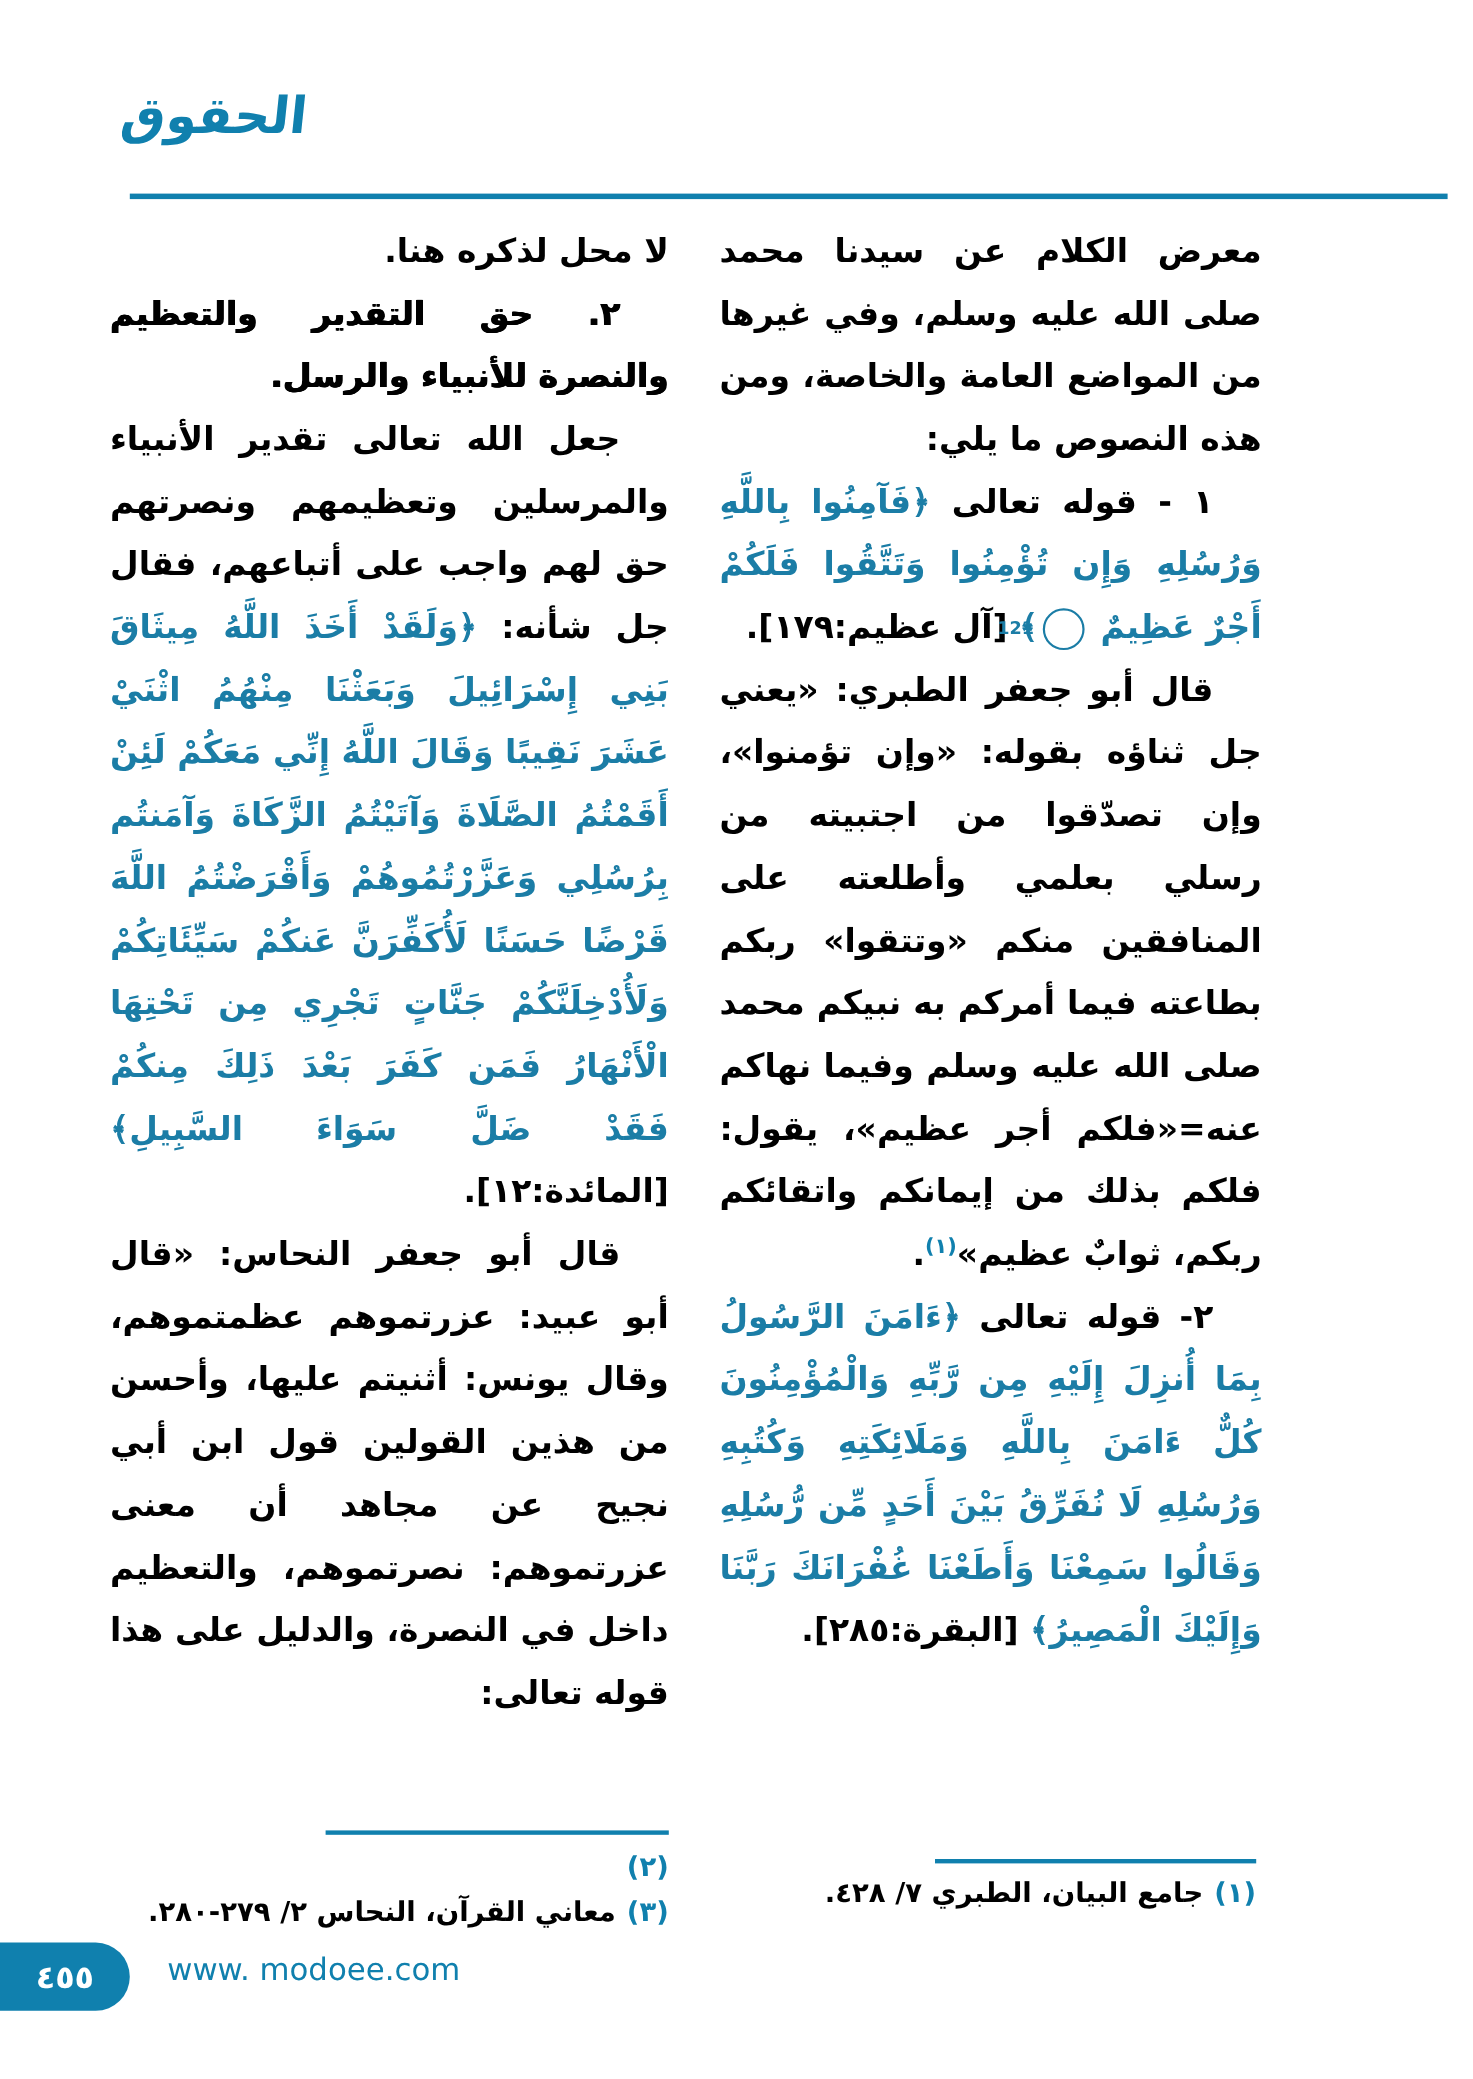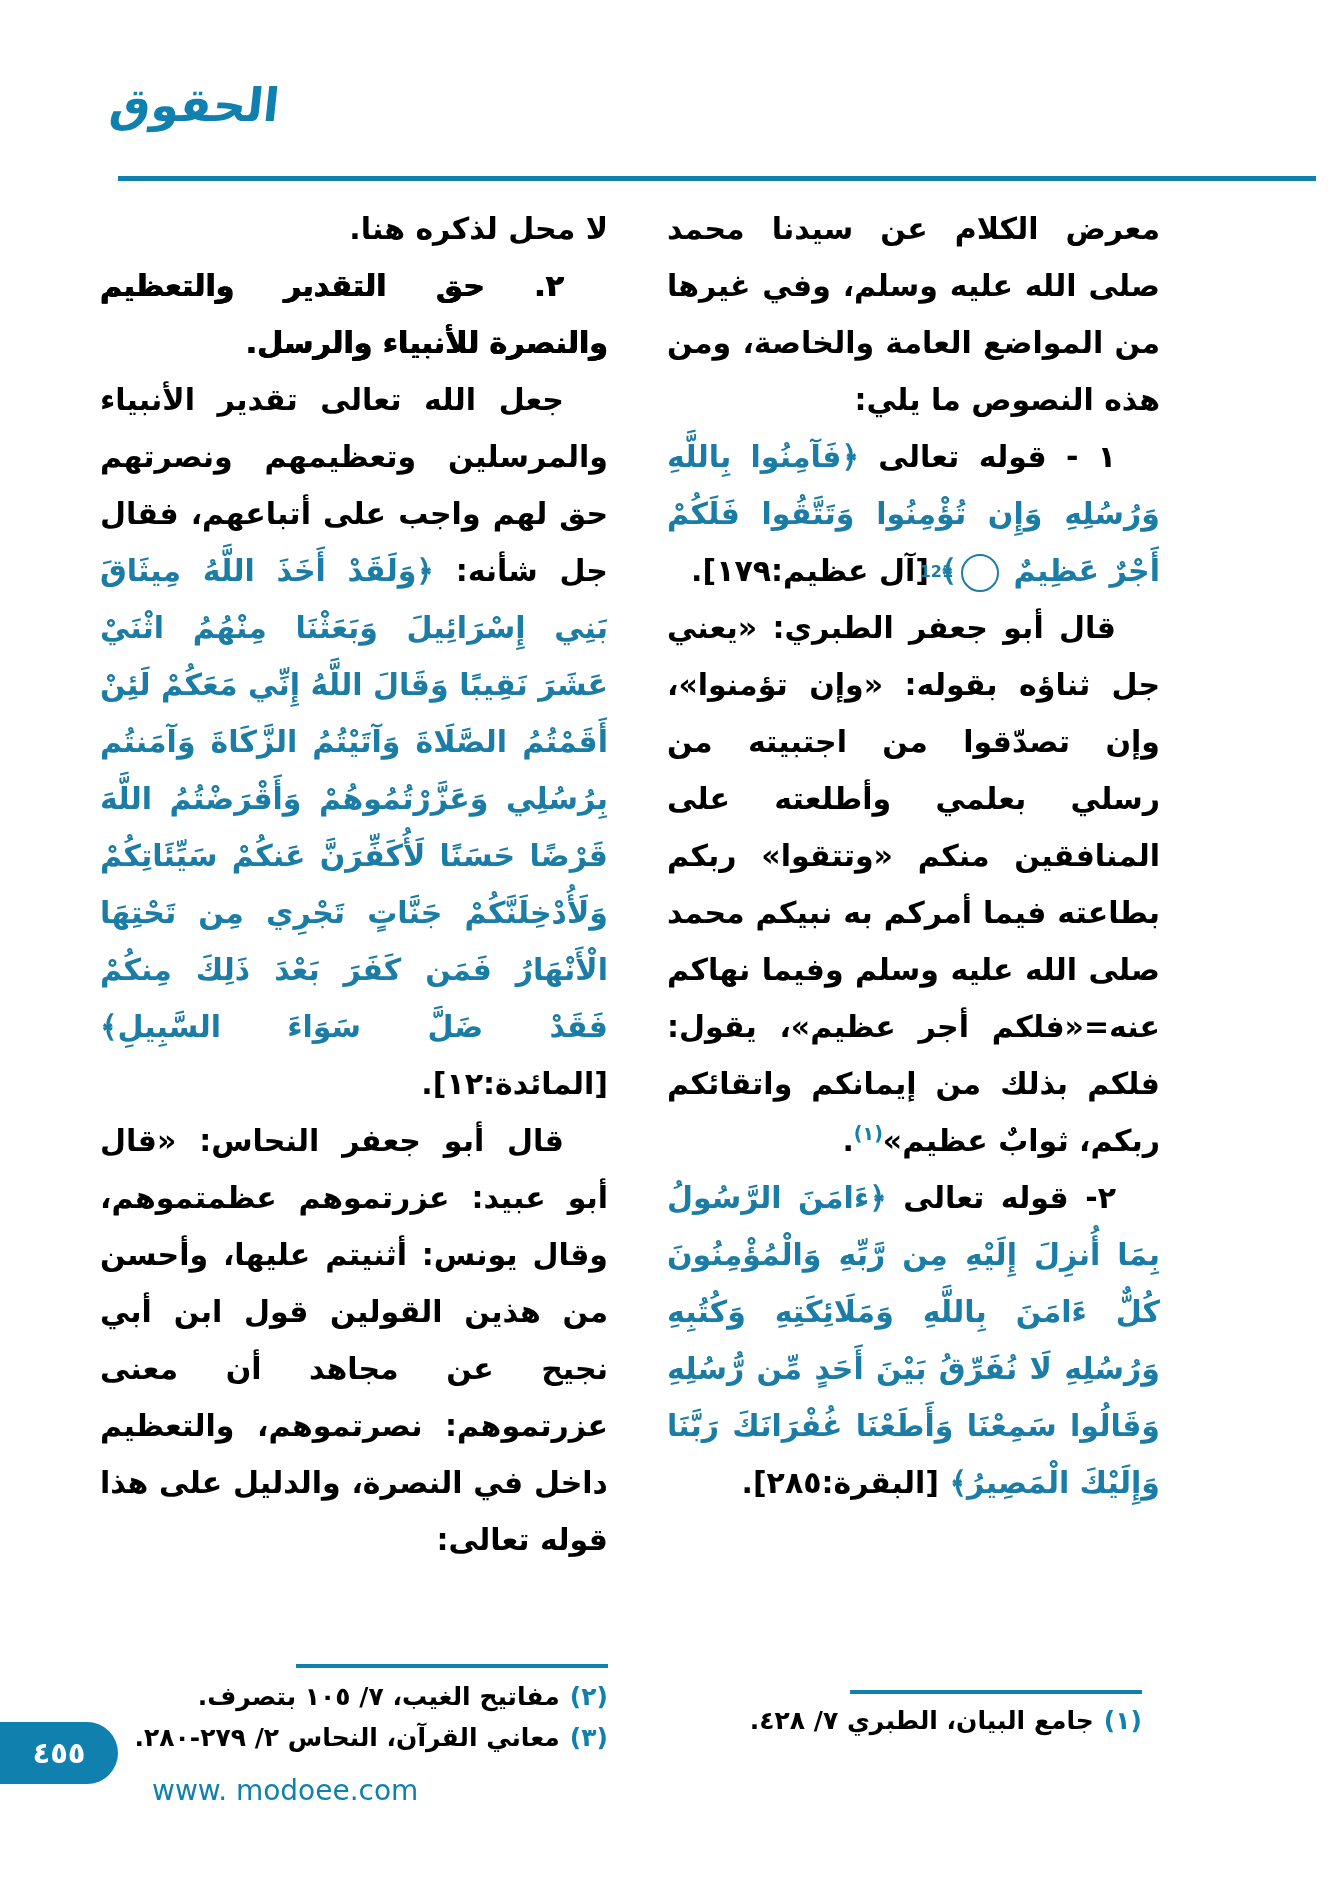--- a/index.html
+++ b/index.html
@@ -16,21 +16,21 @@
   .header-rule{
     position:absolute;left:118px;top:176px;width:1198px;height:5px;
     background:var(--accent);
   }
   
   .col{
     position:absolute;top:200px;overflow:hidden;
     font-size:30px;line-height:57px;font-weight:bold;color:#000;
     text-align:justify;text-justify:inter-word;
   }
-  .col-right{right:179px;width:493px;height:1488px;}
+  .col-right{right:192px;width:493px;height:1488px;}
   .col-left{left:100px;width:508px;height:1420px;}
   .para{margin:0;}
   .para.indent{text-indent:44px;}
   .para.heading .seg-body{
     text-shadow:0.5px 0 0 currentColor,-0.5px 0 0 currentColor;
     margin-left:11px;
   }
   .seg-quran{color:var(--quran);}
   .seg-fnref{
     color:var(--accent);font-size:19px;vertical-align:super;
@@ -49,21 +49,21 @@
   .fn-block{
     position:absolute;font-size:25px;line-height:41px;font-weight:bold;
     color:#000;
   }
   .fn-block-right{right:197px;top:1700px;width:493px;}
   .fn-block-left{left:100px;top:1676px;width:508px;}
   .fn-line{display:flex;flex-direction:row;gap:10px;justify-content:flex-start;}
   .fn-marker{color:var(--accent);white-space:nowrap;}
   
   .page-badge{
-    position:absolute;left:0;top:1722px;width:118px;height:62px;
+    position:absolute;left:0;top:1766px;width:118px;height:62px;
     background:var(--accent);border-radius:0 31px 31px 0;
     color:#ffffff;display:flex;align-items:center;justify-content:center;
     font-size:29px;font-weight:bold;letter-spacing:7px;direction:ltr;
   }
   .website{
     position:absolute;left:152px;top:1774px;
     font-size:28px;color:var(--accent);direction:ltr;font-weight:normal;
   }
 </style>
 </head>
@@ -90,21 +90,20 @@
 <div class="fn-rule fn-rule-left"></div>
 <div class="fn-block fn-block-right" id="fn-right">
     <div class="fn-line">
       <span class="fn-marker">(١)</span>
       <span class="fn-text">جامع البيان، الطبري ٧/ ٤٢٨.</span>
     </div>
   </div>
 <div class="fn-block fn-block-left" id="fn-left">
     <div class="fn-line">
       <span class="fn-marker">(٢)</span>
-      <span class="fn-text">مفاتيح الغيب، ٧/ ١٠٥ بتصرف.</span>
     </div>
     <div class="fn-line">
       <span class="fn-marker">(٣)</span>
       <span class="fn-text">معاني القرآن، النحاس ٢/ ٢٧٩-٢٨٠.</span>
     </div>
   </div>
 
 <div class="page-badge">
   <span>٤٥٥</span>
 </div>

